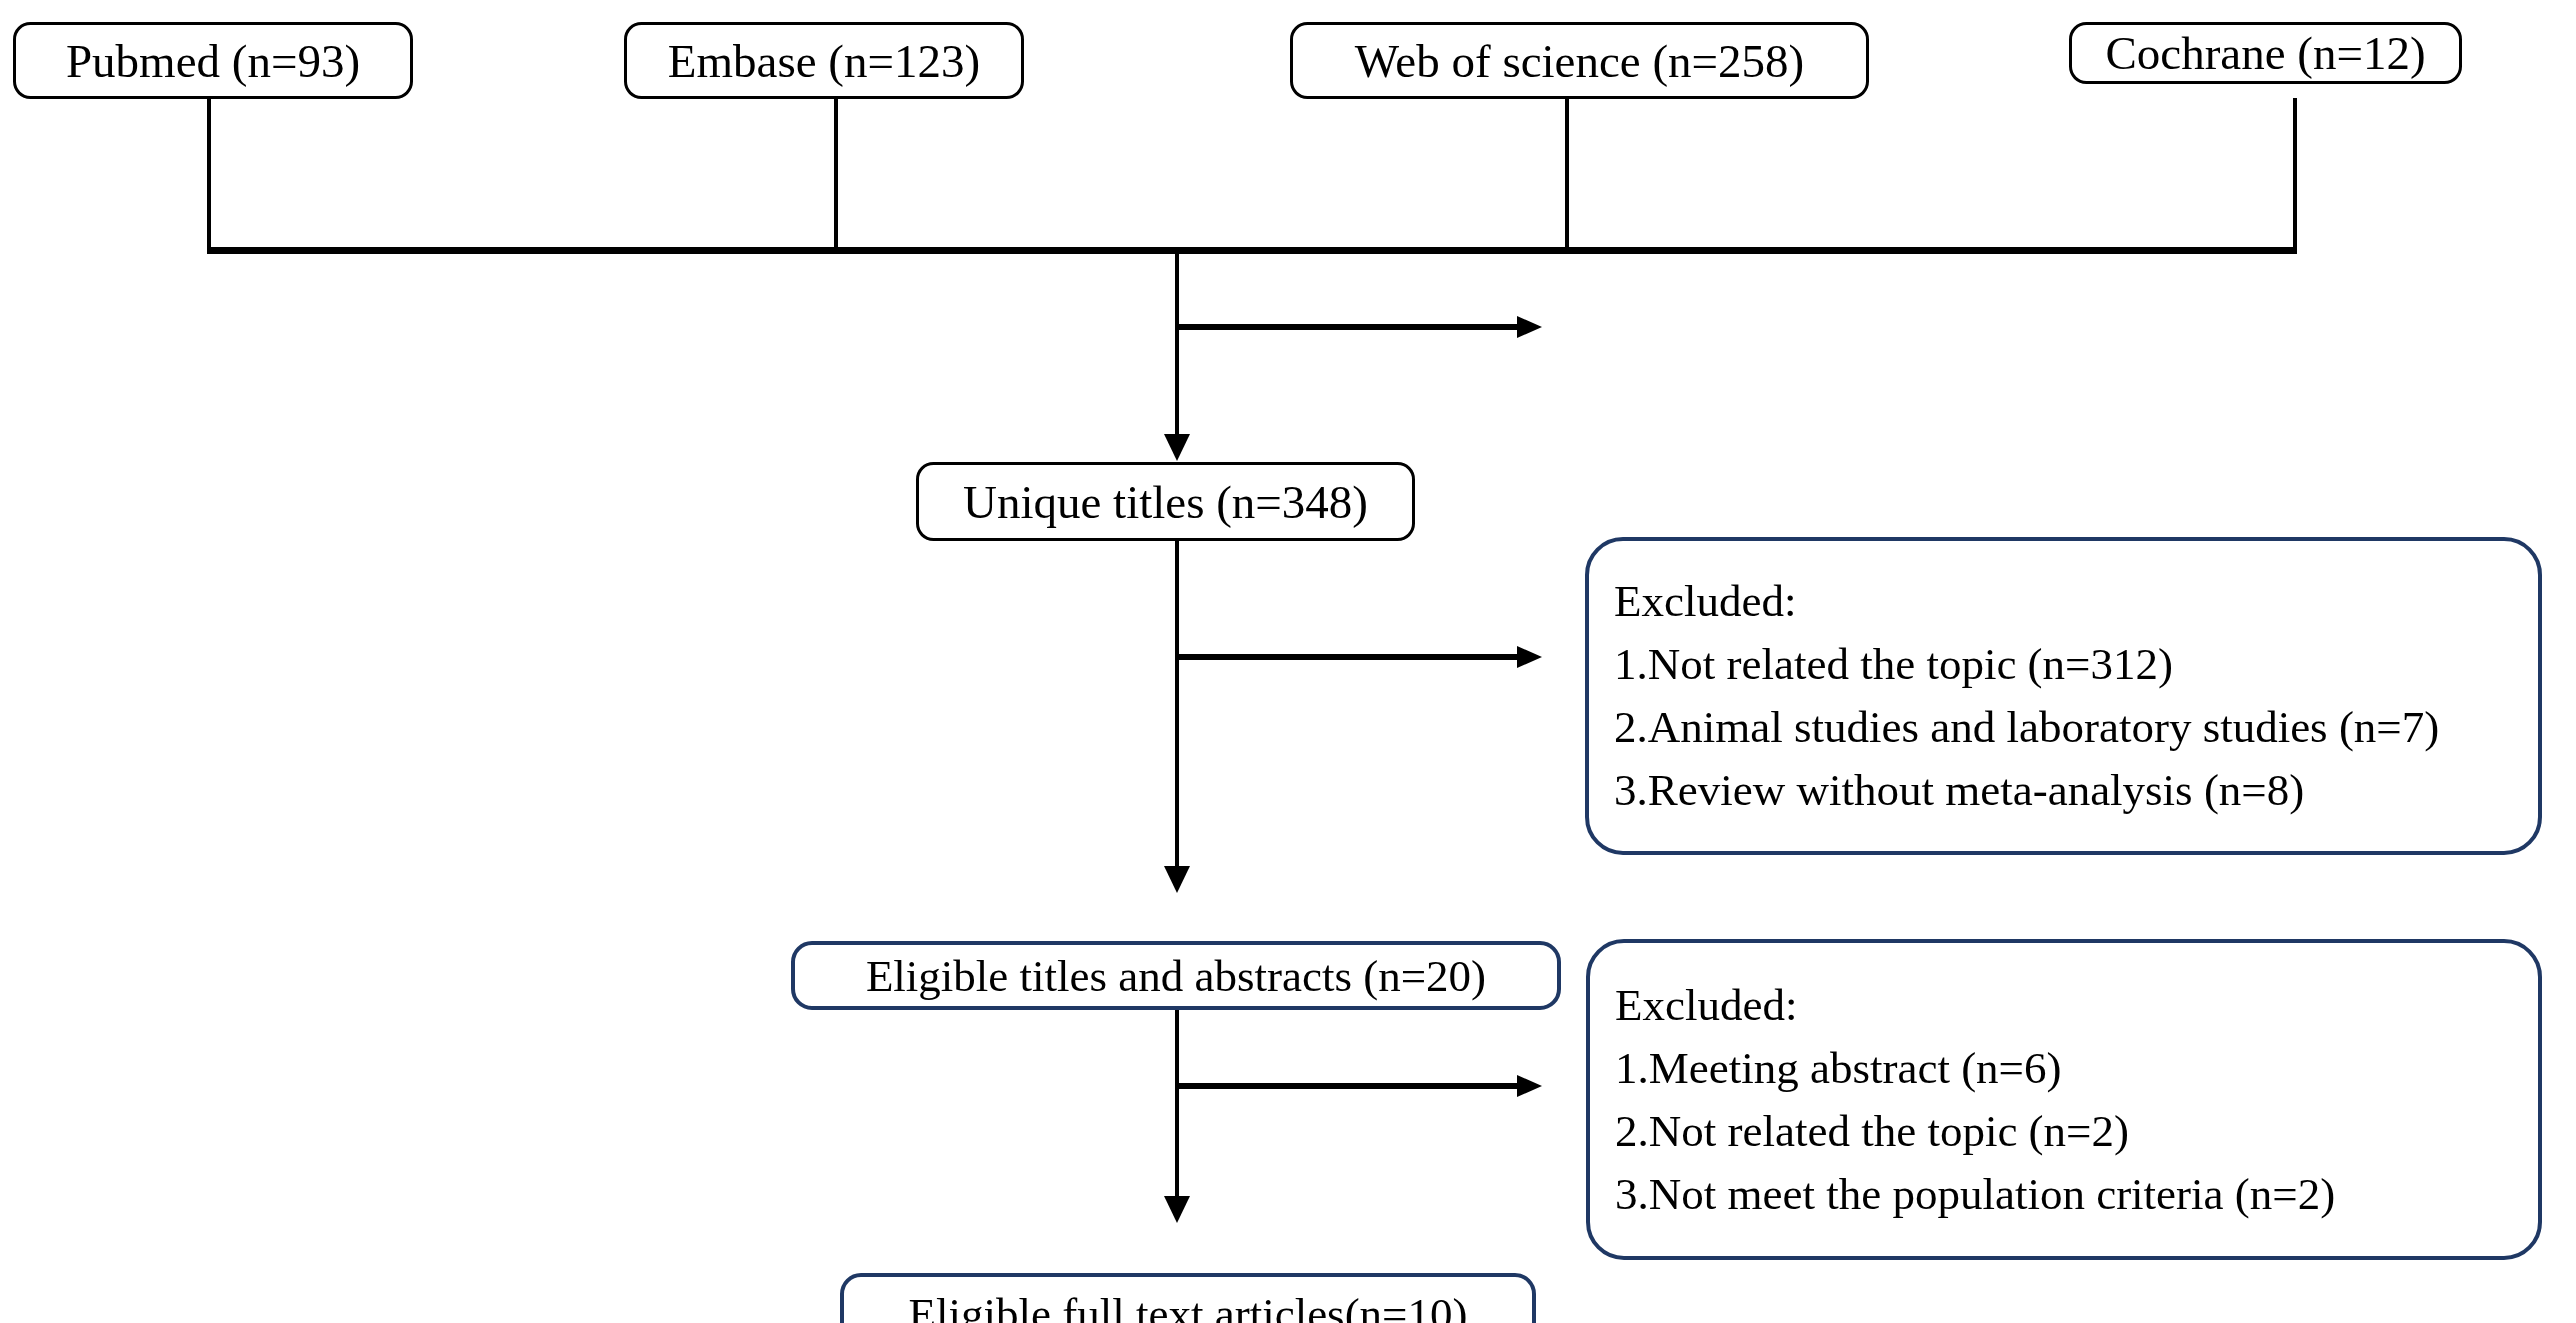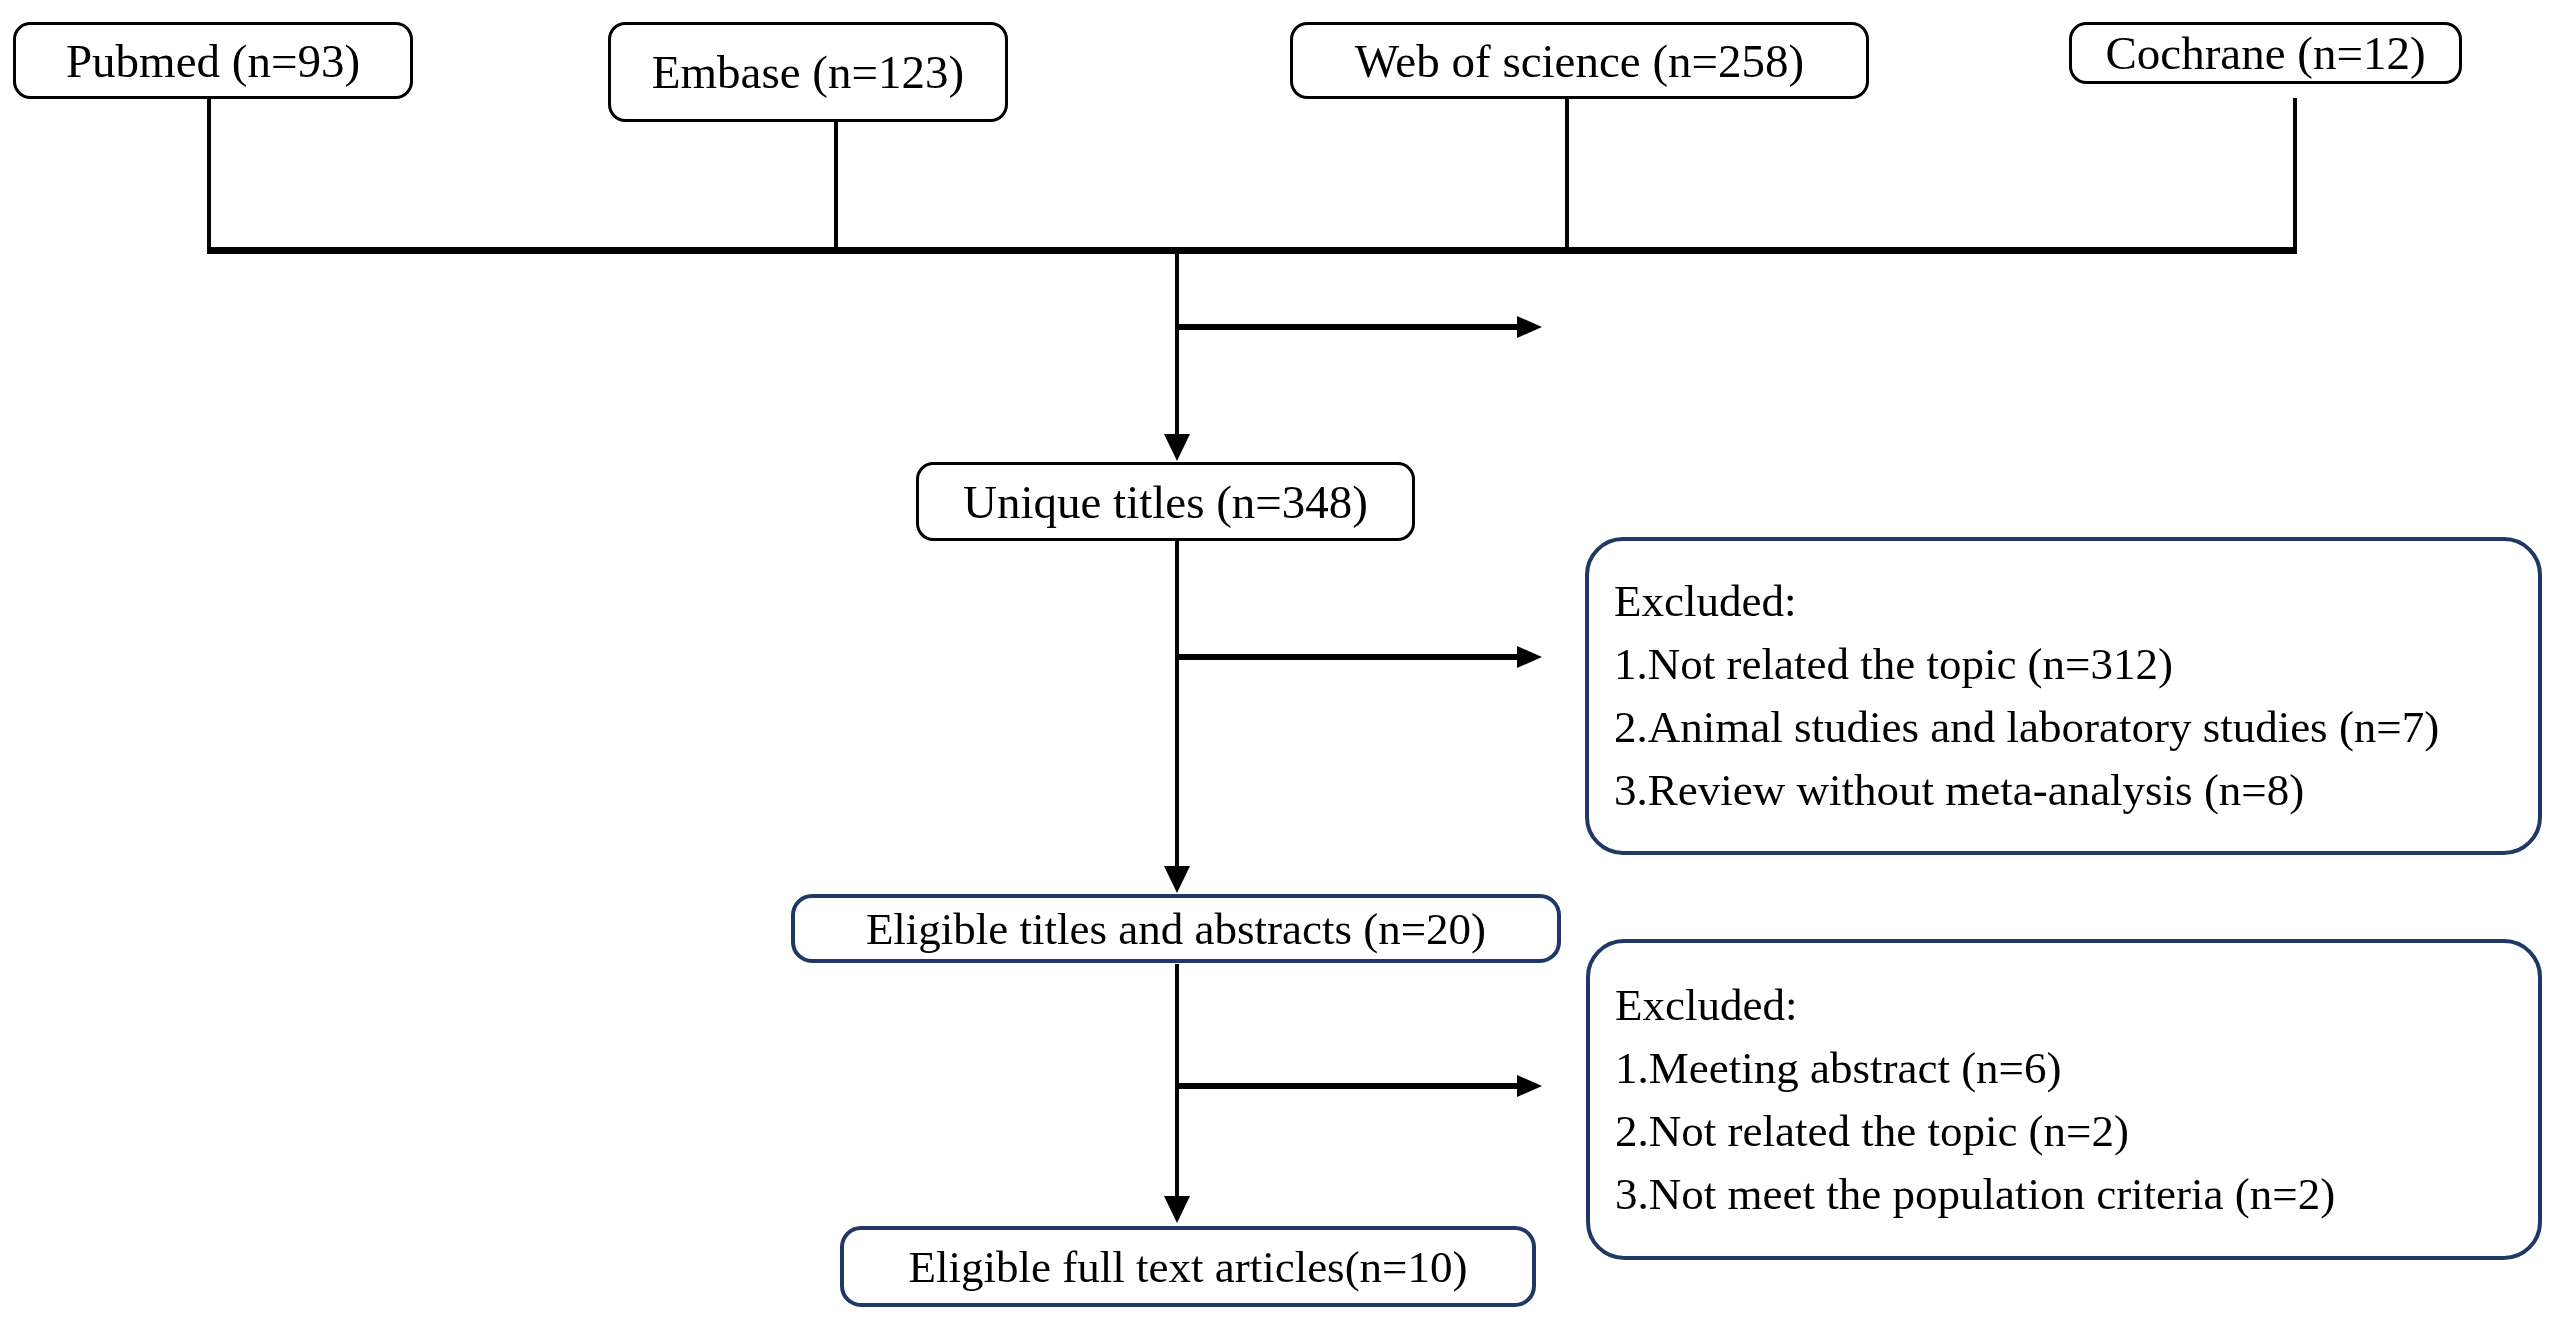--- a/index.html
+++ b/index.html
@@ -15,21 +15,21 @@
     position:absolute;
     box-sizing:border-box;
     background:#ffffff;
     display:flex;align-items:center;justify-content:center;
     font-size:47px;
     white-space:nowrap;
     padding:0 3px;
     z-index:2;
   }
   .black{border:3.7px solid #000000;border-radius:17.4px;}
-  .navy{border:4.3px solid #1f3864;border-radius:21px;}
+  .navy{border:4.3px solid #1f3864;border-radius:21px;margin-top:47px;}
   .navy-sm{font-size:45px;}
   .excluded{
     position:absolute;
     box-sizing:border-box;
     background:#ffffff;
     border:4.3px solid #1f3864;
     border-radius:38px;
     display:flex;flex-direction:column;justify-content:center;
     font-size:45px;
     padding:0 4px 0 25px;
@@ -49,21 +49,21 @@
     border-right:13px solid transparent;
     border-top:27px solid #000000;
   }
 </style>
 </head>
 <body>
 
 <div class="canvas">
 
   <div class="node black" style="left:13px;top:22px;width:400px;height:77px;">Pubmed (n=93)</div>
-  <div class="node black" style="left:608px;top:22px;width:400px;height:100px;">Embase (n=123)</div>
+  <div class="node black" style="left:624px;top:22px;width:400px;height:77px;">Embase (n=123)</div>
   <div class="node black" style="left:1266px;top:22px;width:579px;height:77px;margin-left:24px;">Web of science (n=258)</div>
   <div class="node black" style="left:2069px;top:22px;width:393px;height:62px;">Cochrane (n=12)</div>
 
   <div class="vline" style="left:207px;top:98px;width:3.7px;height:152px;"></div>
   <div class="vline" style="left:834px;top:98px;width:3.7px;height:152px;"></div>
   <div class="vline" style="left:1565px;top:98px;width:3.7px;height:152px;"></div>
   <div class="vline" style="left:2293px;top:98px;width:3.7px;height:152px;"></div>
 
   <div class="hline" style="left:207px;top:247px;width:2090px;height:6.8px;"></div>
 

